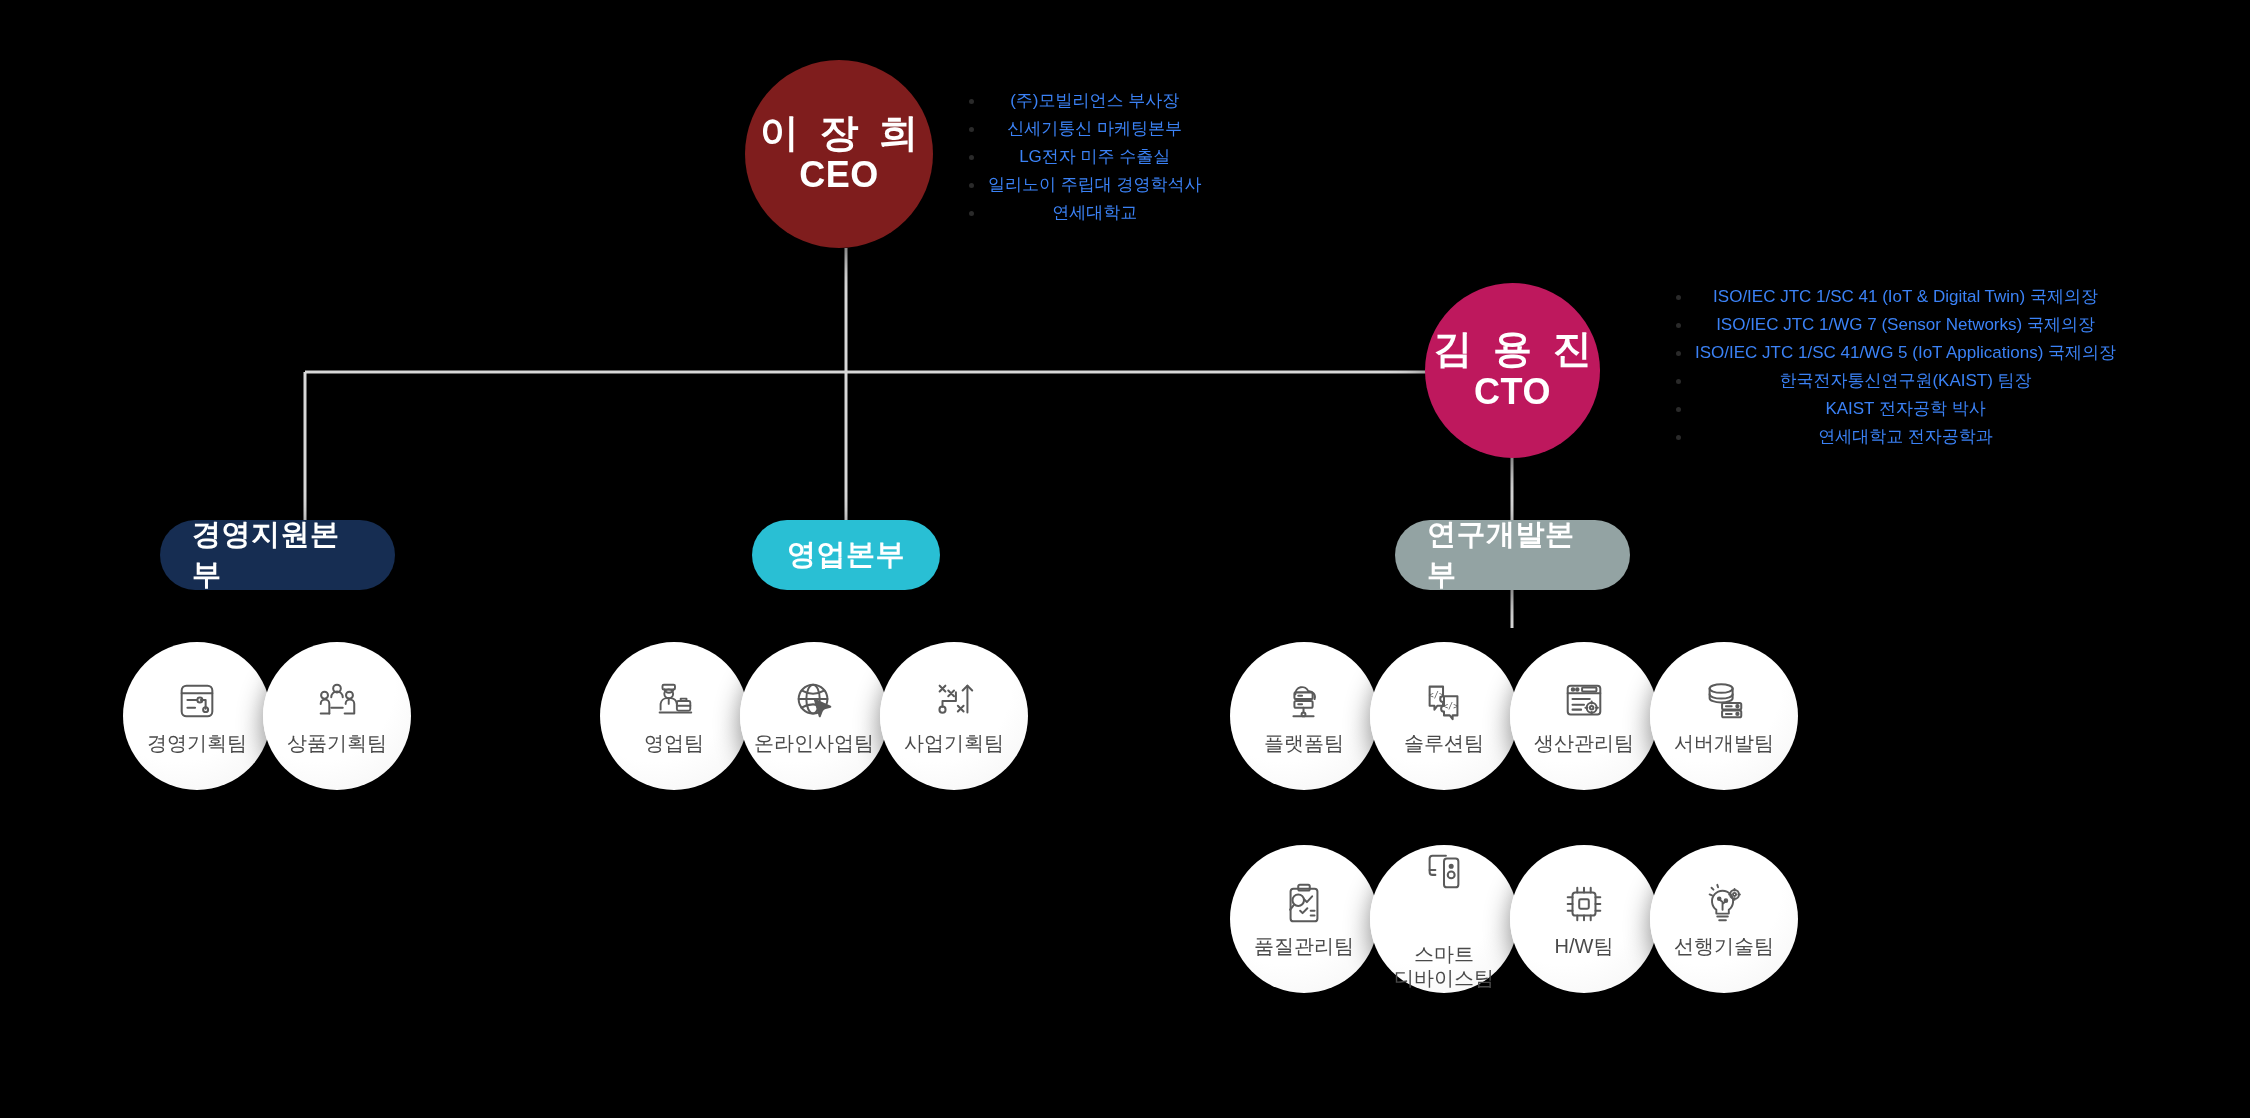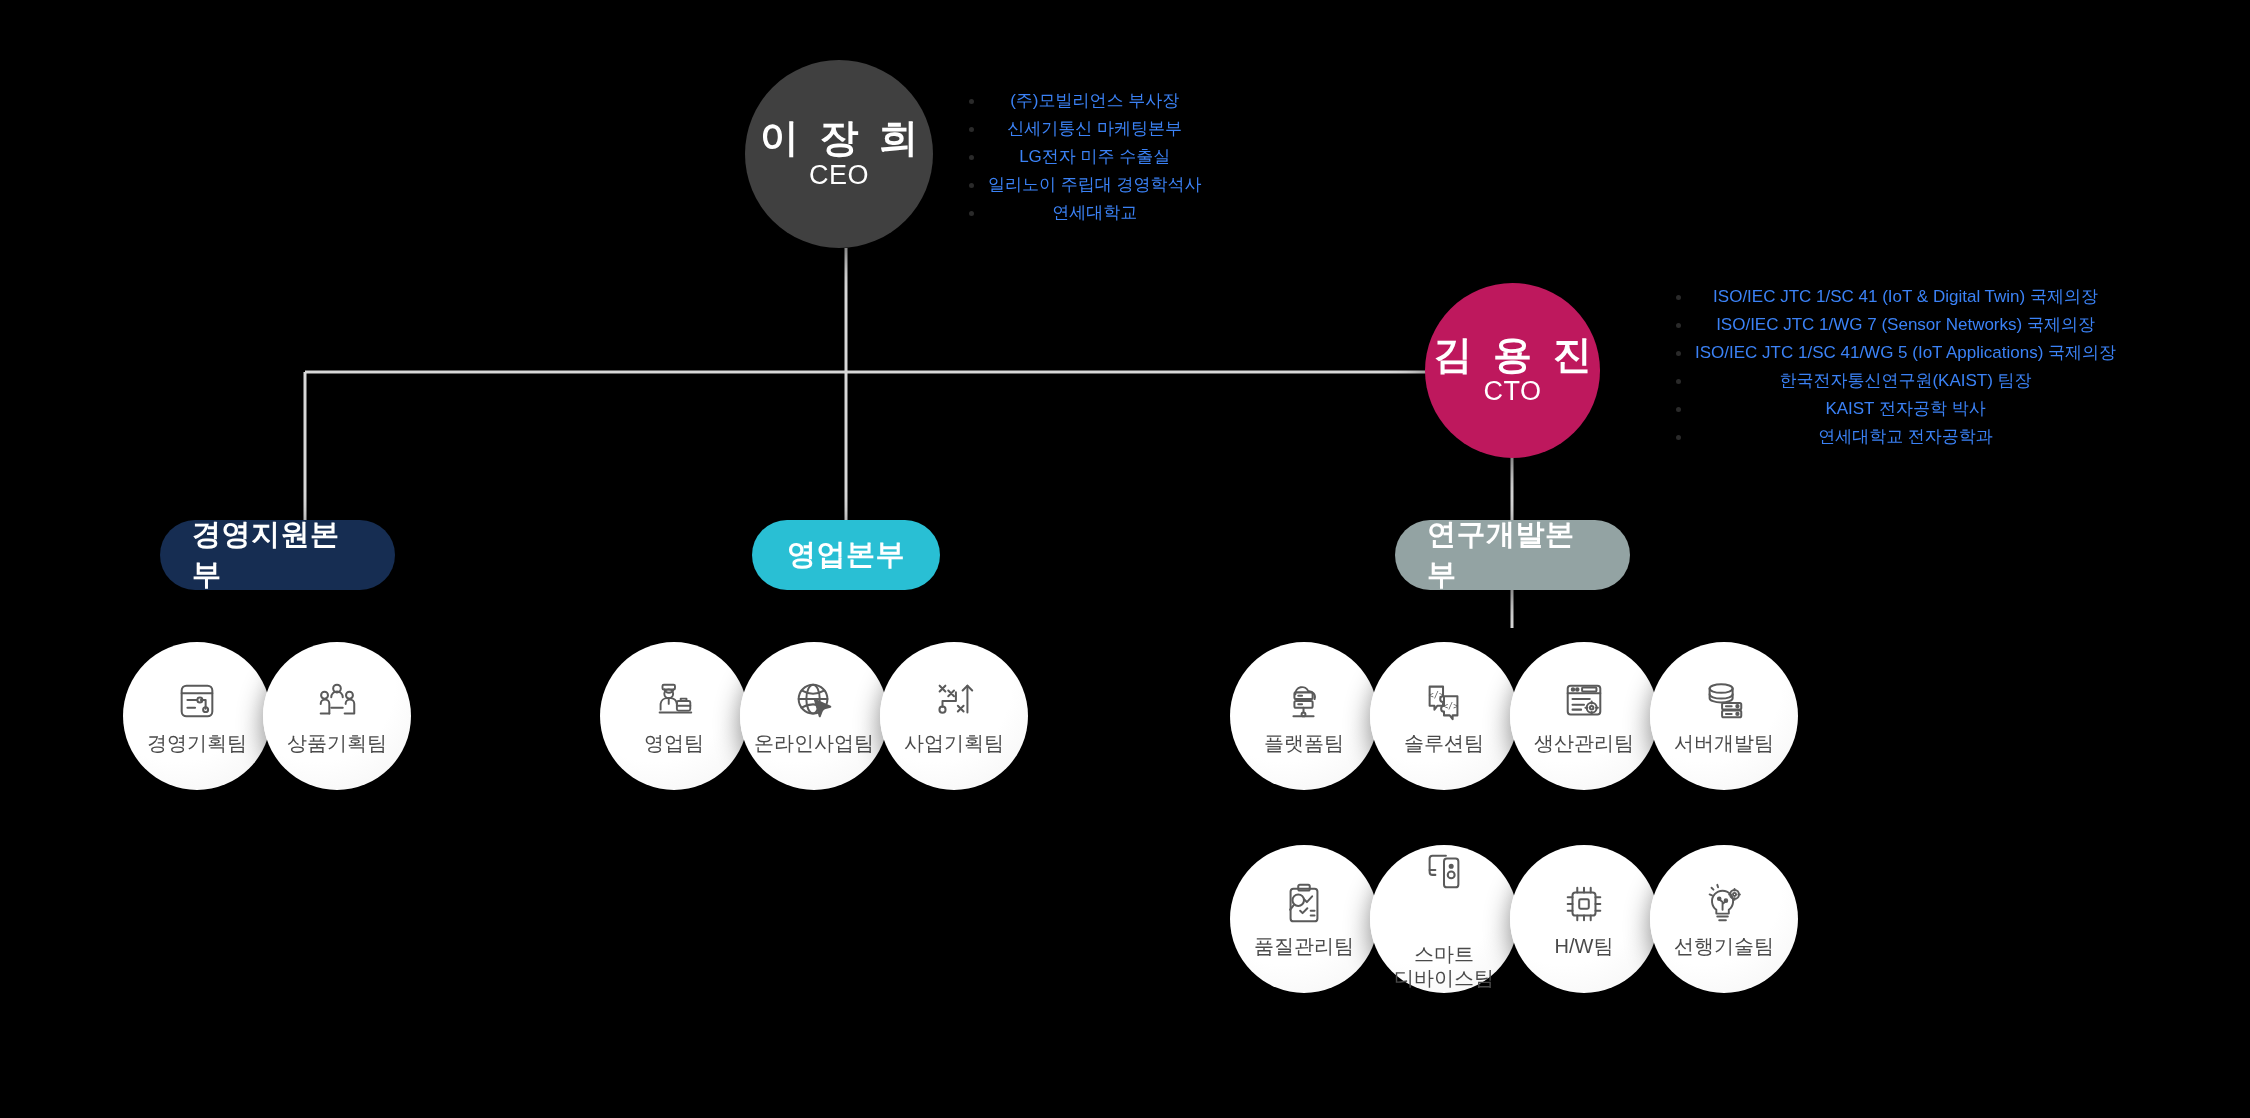--- a/index.html
+++ b/index.html
@@ -44,22 +44,22 @@
   .exec-name {
     color: #ffffff;
     font-size: 39px;
     font-weight: 700;
     letter-spacing: 5px;
     line-height: 1.1;
     text-indent: 5px;
   }
   .exec-role {
     color: #ffffff;
-    font-size: 27px;
-    font-weight: 400;
+    font-size: 36px;
+    font-weight: 700;
     letter-spacing: 0.5px;
     margin-top: 0;
   }
 
   
   .bullets {
     position: absolute;
     list-style: none;
     margin: 0;
     padding: 0;
@@ -146,21 +146,21 @@
       <line x1="305" y1="372" x2="305" y2="520"></line>
 
       <line x1="846" y1="372" x2="846" y2="520"></line>
 
       <line x1="1512" y1="372" x2="1512" y2="520"></line>
 
       <line x1="1512" y1="590" x2="1512" y2="628"></line>
     </g>
   </svg>
 
-  <div class="exec" style="left:745px; top:60px; width:188px; height:188px; background:#404040;">
+  <div class="exec" style="left:745px; top:60px; width:188px; height:188px; background:#7f1d1d;">
     <div class="exec-name">이 장 희</div>
     <div class="exec-role">CEO</div>
   </div>
 
   <ul class="bullets" style="left:965px; top:88px;">
     <li>(주)모빌리언스 부사장</li>
     <li>신세기통신 마케팅본부</li>
     <li>LG전자 미주 수출실</li>
     <li>일리노이 주립대 경영학석사</li>
     <li>연세대학교</li>

